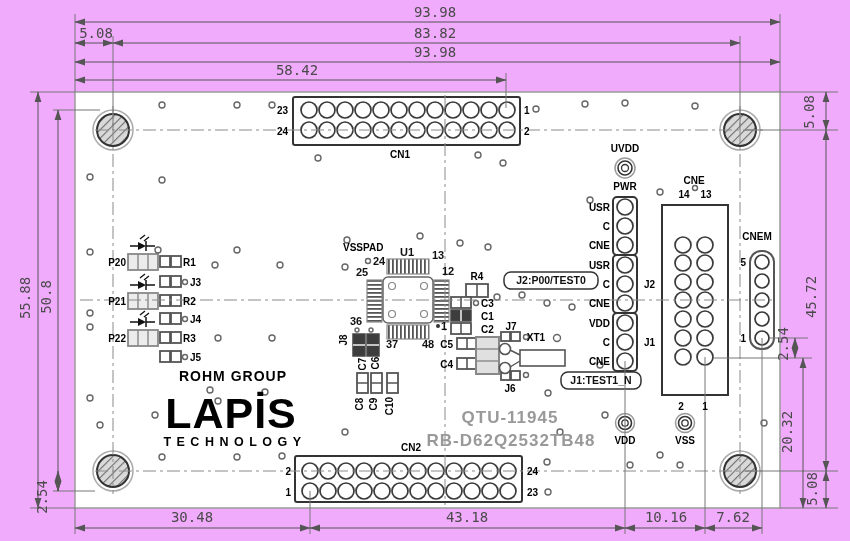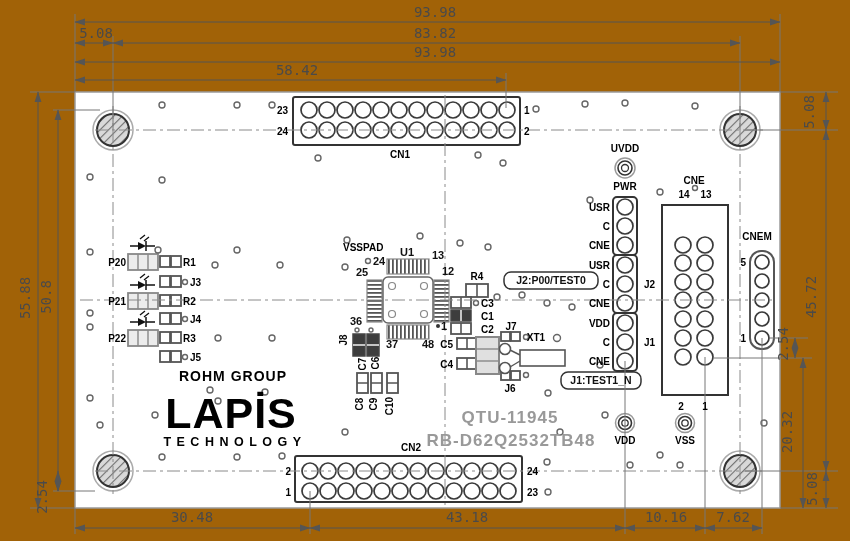--- a/index.html
+++ b/index.html
@@ -1,16 +1,16 @@
 <!DOCTYPE html>
 <html><head>
 <meta charset="utf-8">
 <style>
   html,body{margin:0;padding:0;background:#fff;}
-  #stage{position:relative;width:850px;height:541px;background:#a16207;overflow:hidden;
+  #stage{position:relative;width:850px;height:541px;background:#f0abfc;overflow:hidden;
          font-family:"Liberation Sans",sans-serif;text-decoration:underline;}
   svg text{user-select:none;}
   .dimt{font:14px "DejaVu Sans Mono",monospace;fill:#4a4a4a;}
   .lbl{font:bold 10px "Liberation Sans",sans-serif;fill:#000;}
   .lbl11{font:bold 11px "Liberation Sans",sans-serif;fill:#111;}
   .pin{font:bold 10px "Liberation Sans",sans-serif;fill:#000;}
   .silk{font:bold 17px "Liberation Sans",sans-serif;fill:#999;letter-spacing:1px;}
   .note{font:bold 10.5px "Liberation Sans",sans-serif;fill:#111;}
   .logo1{font:bold 14px "Liberation Sans",sans-serif;fill:#000;letter-spacing:1px;}
   .logo2{font:bold 43px "Liberation Sans",sans-serif;fill:#000;letter-spacing:1px;}

